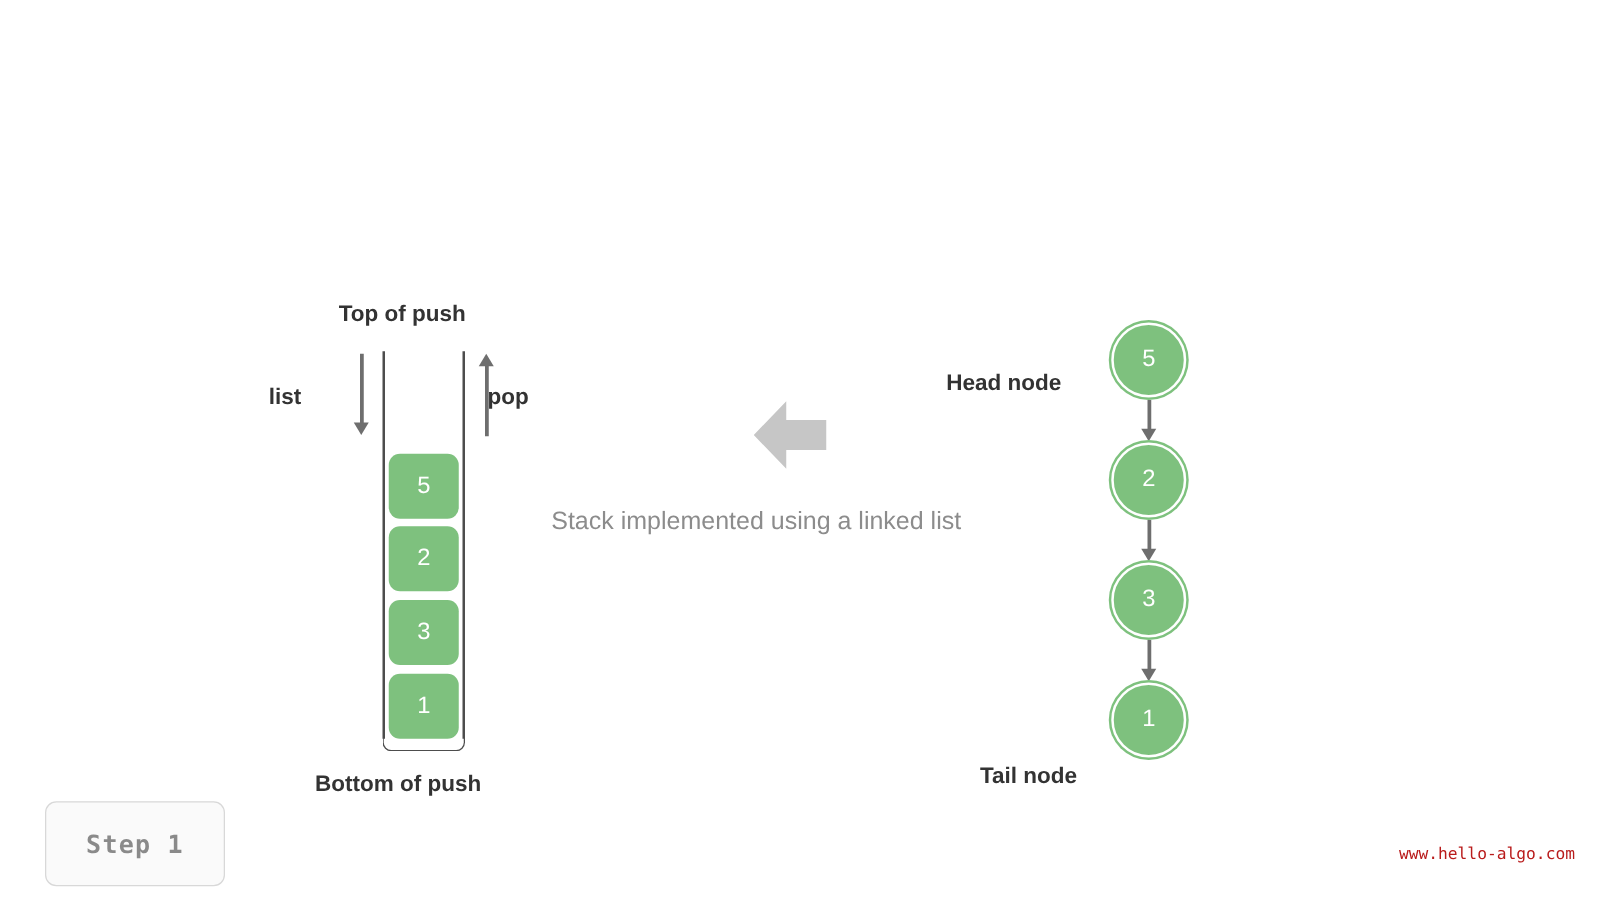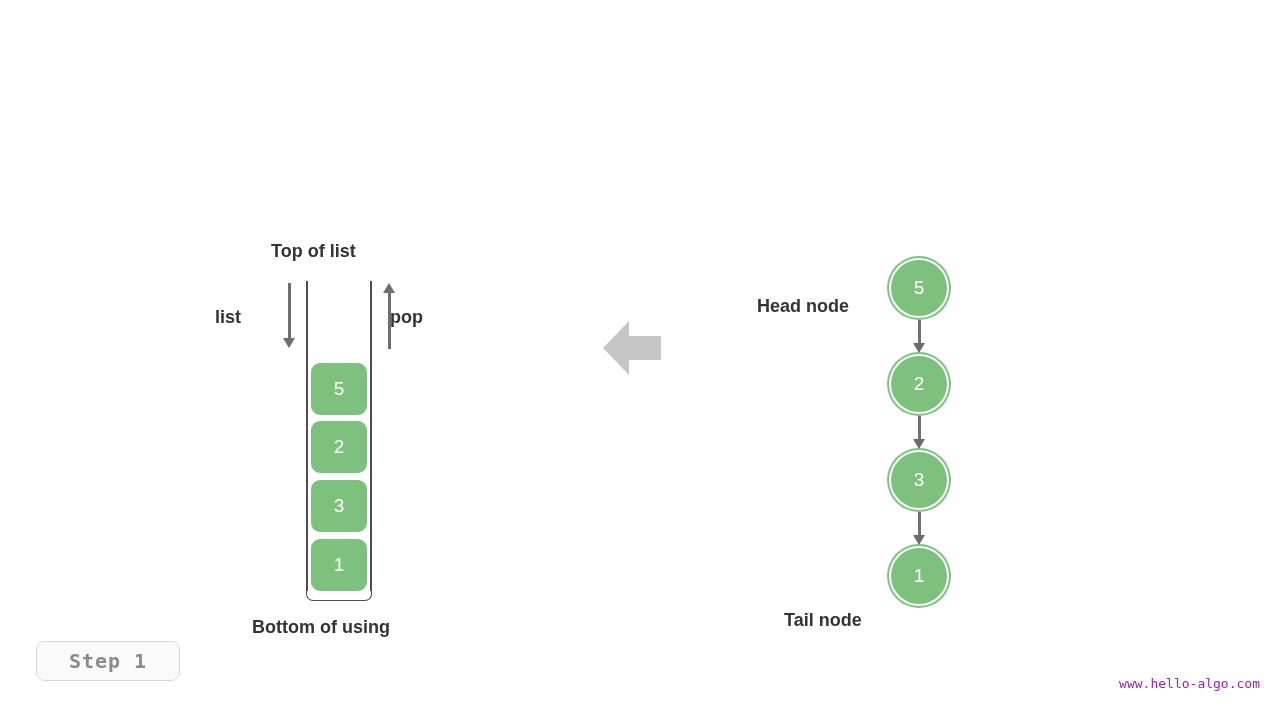--- a/index.html
+++ b/index.html
@@ -122,21 +122,21 @@
     width: 2.6px;
     background: #6e6e6e;
     left: 918px;
   }
 
   
   #step-badge {
     left: 36px;
     top: 641px;
     width: 144px;
-    height: 40px;
+    height: 68px;
     border: 1.5px solid #d8d8d8;
     border-radius: 9px;
     background: #fafafa;
     display: flex;
     align-items: center;
     justify-content: center;
     box-sizing: border-box;
   }
   #step-badge-text {
     font-family: "DejaVu Sans Mono", monospace;
@@ -146,30 +146,30 @@
     letter-spacing: 1px;
     white-space: nowrap;
   }
 
   
   #watermark {
     right: 20px;
     top: 676px;
     font-family: "DejaVu Sans Mono", monospace;
     font-size: 13px;
-    color: #a21caf;
+    color: #b91c1c;
     white-space: nowrap;
   }
 </style>
 </head>
 <body>
 
 <div id="canvas">
 
-  <div class="abs label-bold" style="left:271px; top:241px;">Top of list</div>
+  <div class="abs label-bold" style="left:271px; top:241px;">Top of push</div>
 
   <div class="abs">
     <div class="vline" style="left:288px; top:283px; height:58px;"></div>
     <div class="arrowhead down" style="left:283.3px; top:338px;"></div>
   </div>
   <div class="abs label-bold" style="left:215px; top:307px;">list</div>
 
   <div class="abs">
     <div class="vline" style="left:388px; top:292px; height:57px;"></div>
     <div class="arrowhead up" style="left:383.3px; top:283px;"></div>
@@ -180,28 +180,29 @@
     <div id="stack-wall-left"></div>
     <div id="stack-wall-right"></div>
     <div id="stack-floor"></div>
   </div>
 
   <div class="stack-cell" style="top:363px;">5</div>
   <div class="stack-cell" style="top:421px;">2</div>
   <div class="stack-cell" style="top:480px;">3</div>
   <div class="stack-cell" style="top:539px;">1</div>
 
-  <div class="abs label-bold" style="left:252px; top:617px;">Bottom of using</div>
+  <div class="abs label-bold" style="left:252px; top:617px;">Bottom of push</div>
 
   <div class="abs" id="big-arrow">
     <svg width="60" height="60" viewBox="0 0 60 60" xmlns="http://www.w3.org/2000/svg">
       <polygon points="0,30 26,3 26,18 58,18 58,42 26,42 26,57" fill="#c6c6c6"></polygon>
     </svg>
   </div>
 
+  <div class="abs label-muted" style="left:441px; top:406px;">Stack implemented using a linked list</div>
 
   <div class="abs label-bold" style="left:757px; top:296px;">Head node</div>
 
   <div class="ll-node" style="left:889px; top:258px;">5</div>
 
   <div class="abs">
     <div class="ll-link" style="top:320px; height:26px;"></div>
     <div class="arrowhead down" style="left:913.3px; top:343px;"></div>
   </div>
 

